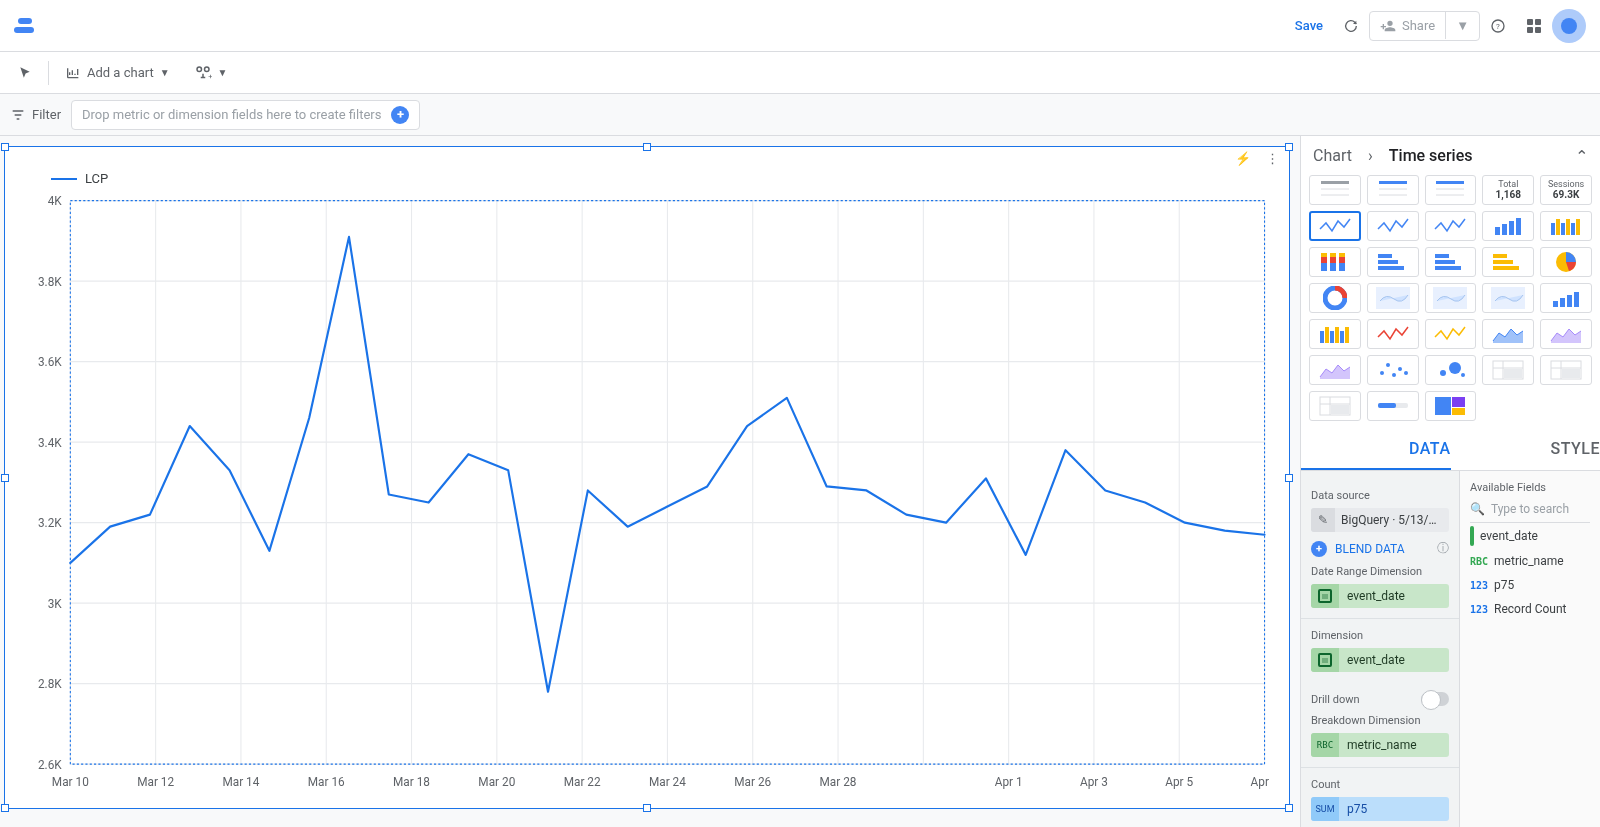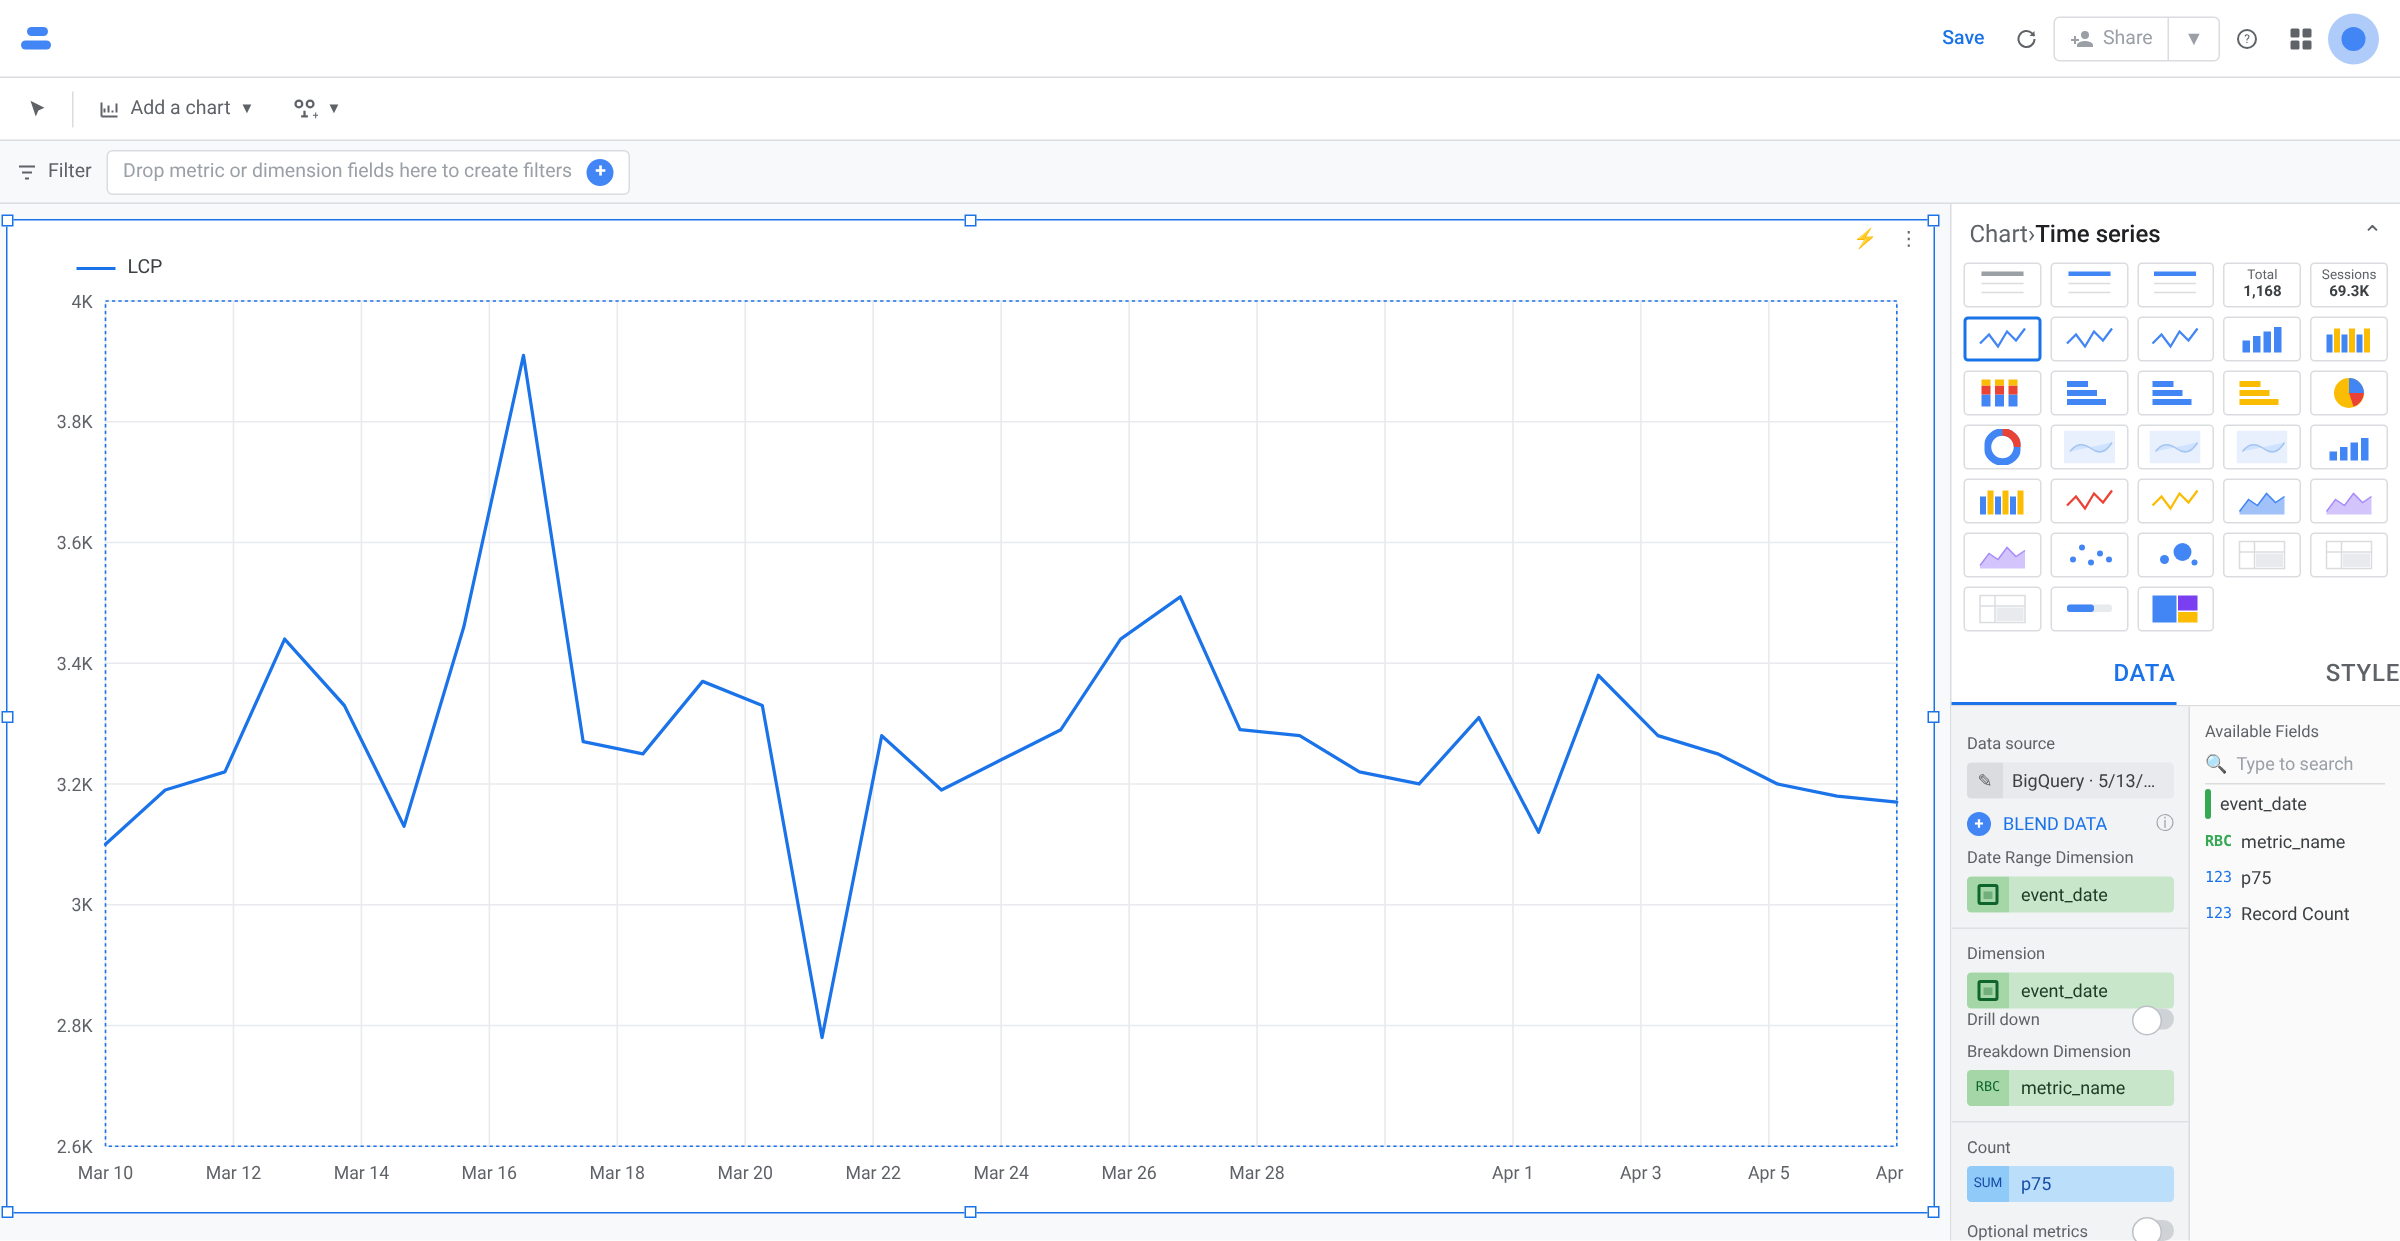--- a/index.html
+++ b/index.html
@@ -55,21 +55,21 @@
   .legend{display:flex;align-items:center;gap:8px;font-size:13px;color:#3c4043;margin:0 0 8px 28px}
   .legend .swatch{width:26px;height:0;border-top:2px solid var(--blue)}
   .chart-wrap{position:relative;height:calc(100% - 30px);width:100%}
   .chart-wrap svg{width:100%;height:100%}
   .axis-text{font-size:11px;fill:#5f6368}
   .grid line{stroke:#e8eaed}
   .plot-border{stroke:var(--blue);stroke-dasharray:2 2;fill:none}
   .series{stroke:var(--blue);stroke-width:2;fill:none;stroke-linejoin:round;stroke-linecap:round}
   
   .side{width:300px;flex:0 0 300px;border-left:1px solid var(--grey-line);display:flex;flex-direction:column;background:#fff;min-height:0}
-  .side-head{padding:10px 12px;display:flex;align-items:flex-start;gap:0;font-size:16px}
+  .side-head{padding:10px 12px;display:flex;align-items:flex-start;gap:16px;font-size:16px}
   .side-head .bc{color:#5f6368}
   .side-head .curr{font-weight:500}
   .side-head .expand{margin-left:auto;color:#5f6368;cursor:pointer;font-size:16px;transform:rotate(180deg)}
   .chart-picker{padding:0 8px 8px;display:grid;grid-template-columns:repeat(5,1fr);gap:6px}
   .cp{height:30px;border:1px solid var(--grey-line);border-radius:3px;display:flex;align-items:center;justify-content:center;cursor:pointer;background:#fff;padding:2px}
   .cp.sel{border:2px solid var(--blue)}
   .cp-text{flex-direction:column;gap:1px;font-size:9px;line-height:1;color:#5f6368}
   .cp-text b{color:#3c4043;font-size:10px}
   .tabs{display:flex;border-bottom:1px solid var(--grey-line);margin:0 0 0 0}
   .tab{flex:1;text-align:right;padding:10px 0;cursor:pointer;color:var(--grey-text);font-weight:500;letter-spacing:.5px;font-size:16px}
@@ -91,21 +91,21 @@
   .chip.dim .ico{background:#a5d6a7;color:var(--green-txt)}
   .chip.metric{background:#bbdefb;color:#174ea6}
   .chip.metric .ico{background:#90caf9;color:#174ea6;font-size:9px;font-weight:400}
   .row-flex{display:flex;align-items:center;justify-content:space-between}
   .toggle{width:28px;height:14px;border-radius:8px;background:#cfd2d6;position:relative}
   .toggle::after{content:"";position:absolute;left:0;top:-2px;width:18px;height:18px;border-radius:50%;background:#fff;border:1px solid #bdc1c6}
   .search{display:flex;align-items:center;gap:6px;border-bottom:1px solid var(--grey-line);padding:2px 0 6px;color:#9aa0a6;font-size:12px}
   .field-row{display:flex;align-items:center;gap:6px;font-size:12px;color:#3c4043;padding:5px 0;cursor:grab}
   .type-cal{color:#34a853;font-size:14px}
   .type-abc{font-family:monospace;font-size:10px;color:#34a853;font-weight:700}
-  .type-123{font-family:monospace;font-size:10px;color:#1a73e8;font-weight:400}
+  .type-123{font-family:monospace;font-size:10px;color:#1a73e8;font-weight:700}
   .hr{height:1px;background:#dde1e4;margin:10px -10px}
   .cal-ico{width:14px;height:14px;border:2px solid currentColor;border-radius:2px;position:relative}
   .cal-ico::before{content:"";position:absolute;inset:3px 2px 2px 2px;background:currentColor;opacity:.35}
   svg{display:block}
 </style>
 </head>
 <body>
 
 <div class="topbar">
   <div class="logo">
@@ -542,21 +542,21 @@
         <div class="hr"></div>
 
         <div class="sec-label">Dimension</div>
         <div class="chip dim">
           <span class="ico">
               <span class="cal-ico" style="color:#0d652d"></span>
             </span>
           <span class="lbl">event_date</span>
         </div>
 
-        <div class="row-flex" style="margin-top:0">
+        <div class="row-flex" style="margin-top:20px">
           <span class="sec-label" style="margin:0">Drill down</span>
           <span class="toggle"></span>
         </div>
 
         <div class="sec-label">Breakdown Dimension</div>
         <div class="chip dim">
           <span class="ico" style="font-family:monospace;font-size:9px">RBC</span>
           <span class="lbl">metric_name</span>
         </div>
 

